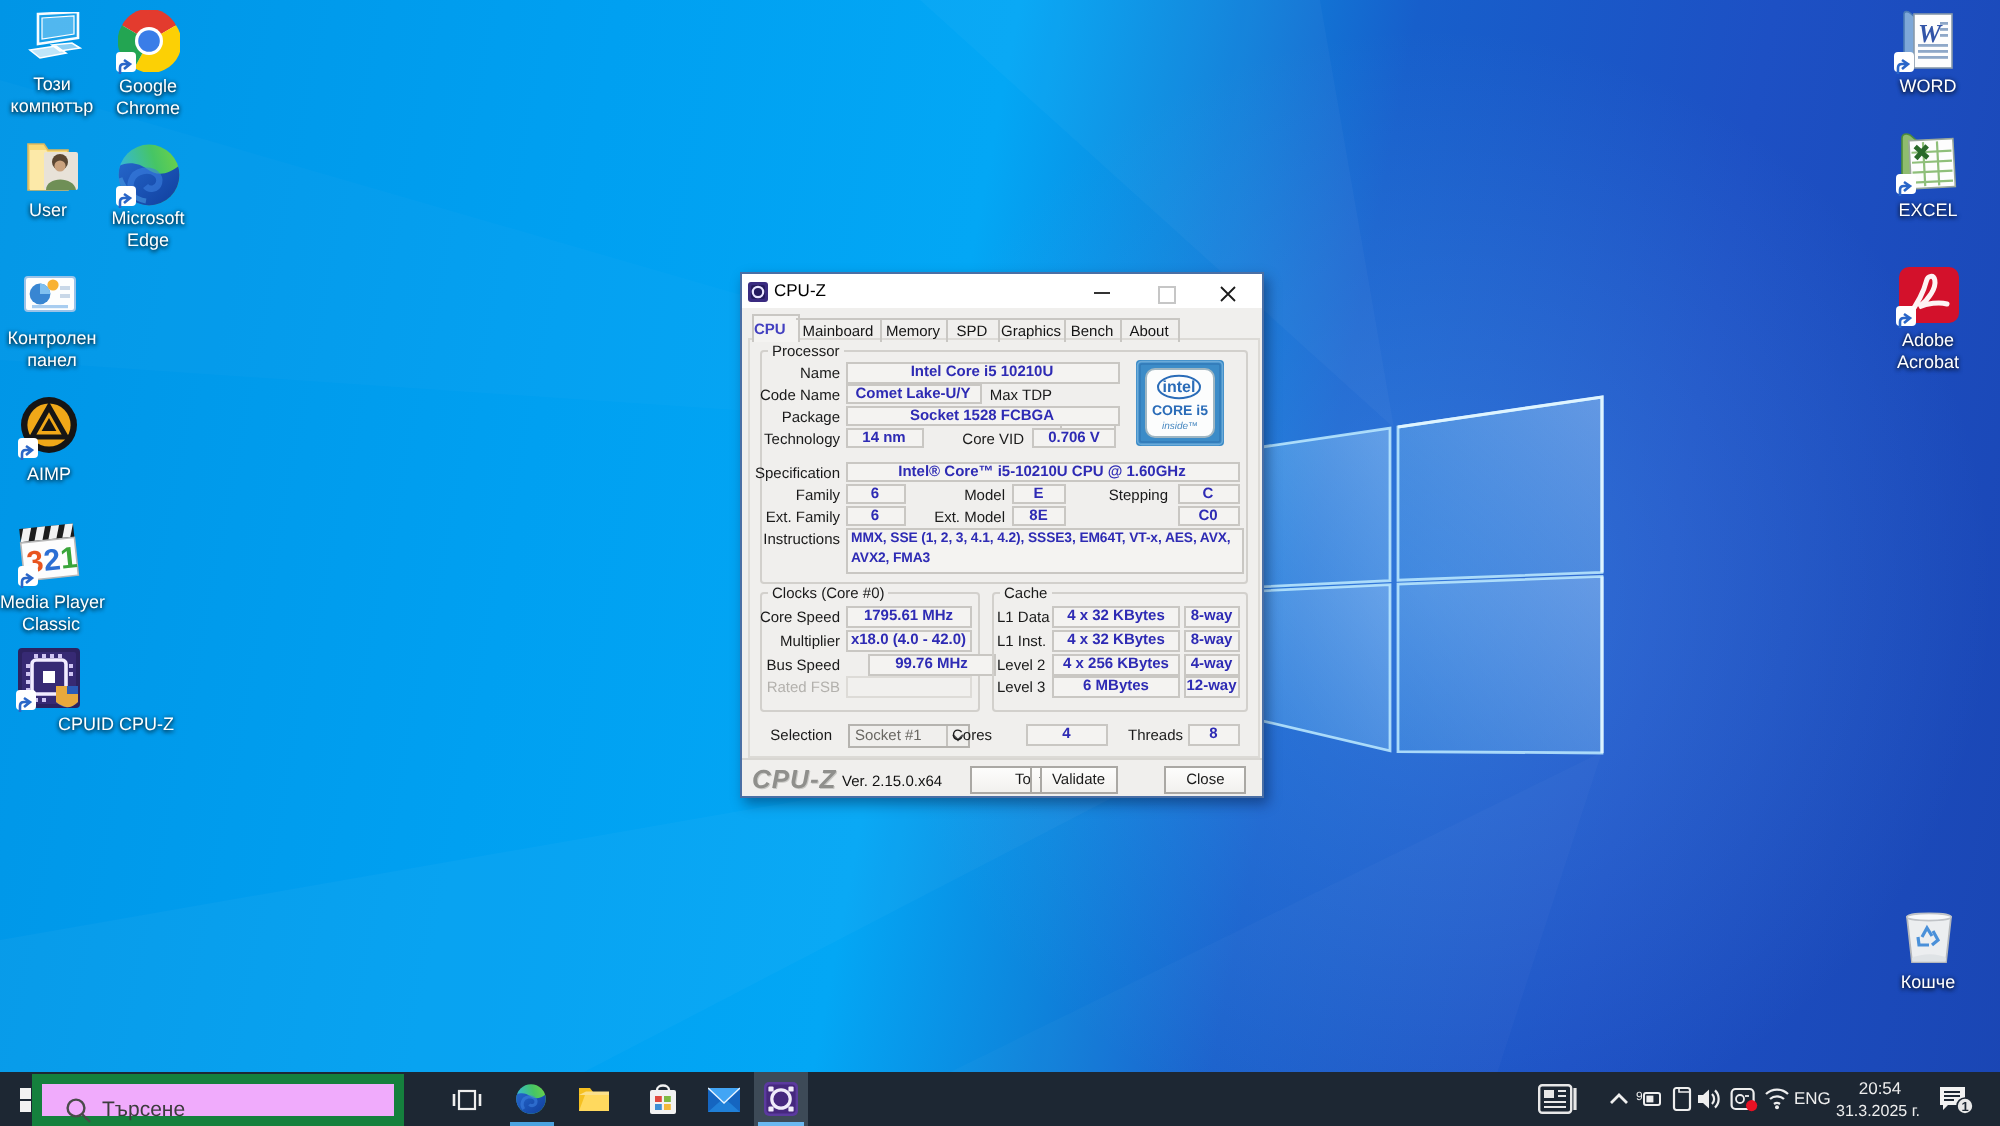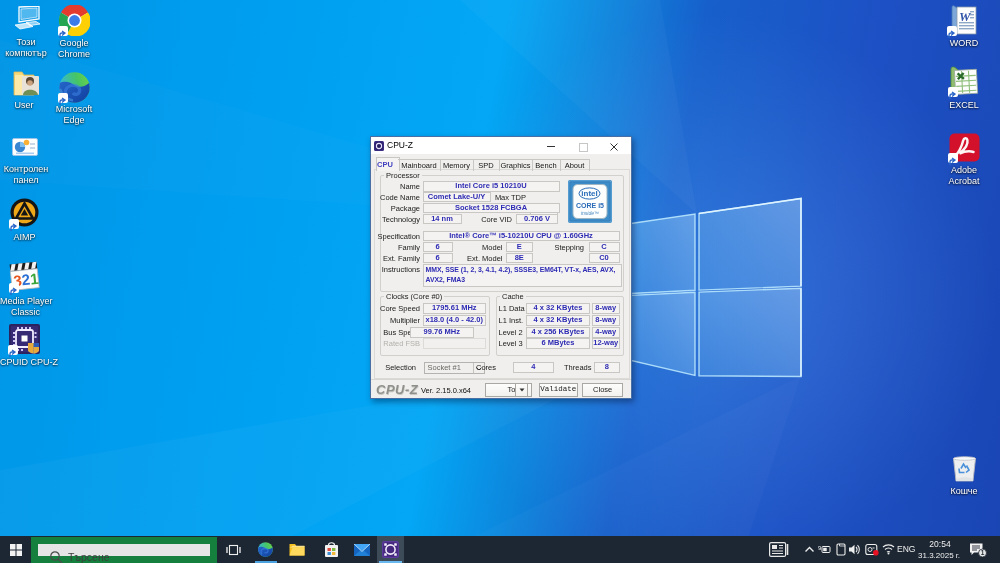--- a/index.html
+++ b/index.html
@@ -175,21 +175,21 @@
 <rect x="8" y="25" width="2" height="2"></rect>
           <rect x="12" y="25" width="2" height="2"></rect>
 </g>
 <path d="M19,19 L30,19 L30,27 C26.5,30.5 22.5,30.5 19,27 Z" fill="#2a5cb8"></path>
 <path d="M19,19 L24.5,19 L24.5,29.6 C22.6,29.2 20.7,28.4 19,27 Z" fill="#e8a93c"></path>
 <path d="M24.5,23 L30,23 L30,27 C28.2,28.8 26.4,29.6 24.5,29.6 Z" fill="#e8a93c"></path>
 </svg>
 <div class="sc" style="left:8px;top:345px"><svg width="10" height="10">
           <path d="M2,8 L2,5 Q2,3 4,3 L6,3 M4,1 L7,3 L4,5.5" stroke="#2a66c8" stroke-width="1.3" fill="none"></path>
         </svg></div>
-<div class="dlbl" style="left:0px;top:357px;width:51px;">CPUID CPU-Z</div>
+<div class="dlbl" style="left:0px;top:357px;width:51px;padding-left:29px;">CPUID CPU-Z</div>
 
 <svg class="abs" style="left:946px;top:5px" width="32" height="31" viewBox="0 0 32 31">
 <path d="M6,2 C6,0.5 8,0.5 9,1.5 L12,4 L12,25 L8,25 C6,25 6,23 6,22 Z" fill="#7da7d8" stroke="#4a7ab5" stroke-width="0.8"></path>
 <rect x="11" y="2" width="19" height="27" fill="#fdfdfd" stroke="#8899aa" stroke-width="0.8"></rect>
 <text x="13" y="16" font-family="Liberation Serif,serif" font-size="13" font-weight="bold" font-style="italic" fill="#3355a8">W</text>
 <g fill="#8fa8c8">
 <rect x="24" y="6" width="4" height="1.4"></rect>
           <rect x="24" y="9" width="4" height="1.4"></rect>
           <rect x="24" y="12" width="4" height="1.4"></rect>
 <rect x="13" y="17" width="15" height="1.4"></rect>
@@ -309,21 +309,21 @@
 <text x="22" y="34.5" text-anchor="middle" font-family="Liberation Sans,sans-serif" font-size="5" font-style="italic" fill="#4888c0">inside™</text>
 </svg>
 
 <div class="grp" style="left:9px;top:158.5px;width:108px;height:58px;"></div>
 <div class="glbl" style="left:13px;top:154.5px;">Clocks (Core #0)</div>
 <div class="lbl" style="left:4px;top:167px;width:45px;">Core Speed</div>
 <div class="box" style="left:51.5px;top:166px;width:61.5px;height:8.5px;line-height:8.5px;">1795.61 MHz</div>
 <div class="lbl" style="left:4px;top:179px;width:45px;">Multiplier</div>
 <div class="box" style="left:51.5px;top:178px;width:61.5px;height:8.5px;line-height:8.5px;">x18.0 (4.0 - 42.0)</div>
 <div class="lbl" style="left:4px;top:191px;width:45px;">Bus Speed</div>
-<div class="box" style="left:39px;top:190px;width:61.5px;height:8.5px;line-height:8.5px;">99.76 MHz</div>
+<div class="box" style="left:63px;top:190px;width:61.5px;height:8.5px;line-height:8.5px;">99.76 MHz</div>
 <div class="lbl" style="left:4px;top:202px;width:45px;color:#b3b1ad;">Rated FSB</div>
 <div class="box" style="left:51.5px;top:201px;width:61.5px;height:8.5px;border-color:#dddbd7;background:#f1f0ee;"></div>
 
 <div class="grp" style="left:124.5px;top:158.5px;width:126.5px;height:58px;"></div>
 <div class="glbl" style="left:129px;top:154.5px;">Cache</div>
 <div class="lbl" style="left:127.5px;top:167px;width:28px;text-align:left;">L1 Data</div>
 <div class="box" style="left:155px;top:166px;width:62px;height:8.5px;line-height:8.5px;">4 x 32 KBytes</div>
 <div class="box" style="left:220.5px;top:166px;width:26.5px;height:8.5px;line-height:8.5px;">8-way</div>
 <div class="lbl" style="left:127.5px;top:179px;width:28px;text-align:left;">L1 Inst.</div>
 <div class="box" style="left:155px;top:178px;width:62px;height:8.5px;line-height:8.5px;">4 x 32 KBytes</div>
@@ -351,35 +351,35 @@
 
 <div class="abs" style="left:0px;top:242px;width:260px;height:0;border-top:1px solid #d8d6d2;"></div>
 <div class="abs" style="left:5px;top:245px;font-size:13px;font-weight:bold;font-style:italic;color:#8f8f8c;letter-spacing:0.5px;text-shadow:0.5px 0.5px 0 #c8c8c5;">CPU-Z</div>
 <div class="abs" style="left:50px;top:249px;font-size:7.5px;color:#111;">Ver. 2.15.0.x64</div>
 <div class="btn" style="left:113.8px;top:246.3px;width:29px;height:11.5px;line-height:11.5px;padding-left:16px;">Tools</div>
 <div class="btn" style="left:144.4px;top:246.3px;width:10.5px;height:11.5px;line-height:11.5px;">
         <svg width="8" height="8" style="display:block;margin:2px auto 0">
           <path d="M1.5,2.5 L4,5.5 L6.5,2.5 Z" fill="#333"></path>
         </svg>
       </div>
-<div class="btn" style="left:168px;top:246.3px;width:36.5px;height:11.5px;line-height:11.5px;font-family:Liberation Mono, monospace;">Validate</div>
+<div class="btn" style="left:149px;top:246.3px;width:36.5px;height:11.5px;line-height:11.5px;">Validate</div>
 <div class="btn" style="left:211.2px;top:246.3px;width:39px;height:11.5px;line-height:11.5px;">Close</div>
 </div>
 <div id="tb">
 
 <svg class="abs" style="left:10px;top:7.5px" width="12" height="12" viewBox="0 0 12 12">
 <g fill="#f2f2f2">
           <rect width="5.5" height="5.5"></rect>
           <rect x="6.5" width="5.5" height="5.5"></rect>
           <rect y="6.5" width="5.5" height="5.5"></rect>
           <rect x="6.5" y="6.5" width="5.5" height="5.5"></rect>
         </g>
 </svg>
 
-<div class="abs" style="left:31px;top:1px;width:186px;height:26px;background:#e5e5e5;border:7px solid #15803d;box-sizing:border-box;">
+<div class="abs" style="left:16px;top:1px;width:186px;height:26px;background:#f0abfc;border:5px solid #15803d;box-sizing:border-box;">
 <svg class="abs" style="left:11px;top:6px" width="14" height="14" viewBox="0 0 14 14">
           <circle cx="6" cy="6" r="4.2" fill="none" stroke="#4a4a4a" stroke-width="1.2"></circle>
           <path d="M9,9 L13,13" stroke="#4a4a4a" stroke-width="1.2"></path>
         </svg>
 <div class="abs" style="left:30px;top:0;height:26px;line-height:26px;font-size:10.5px;color:#3c3c3c;">Търсене</div>
 </div>
 
 <svg class="abs" style="left:226px;top:7px" width="15" height="14" viewBox="0 0 15 14">
 <rect x="3.5" y="2.5" width="8" height="9" fill="none" stroke="#eee" stroke-width="1.1"></rect>
 <path d="M1,4 L1,10 M14,4 L14,10" stroke="#eee" stroke-width="1.3"></path>

